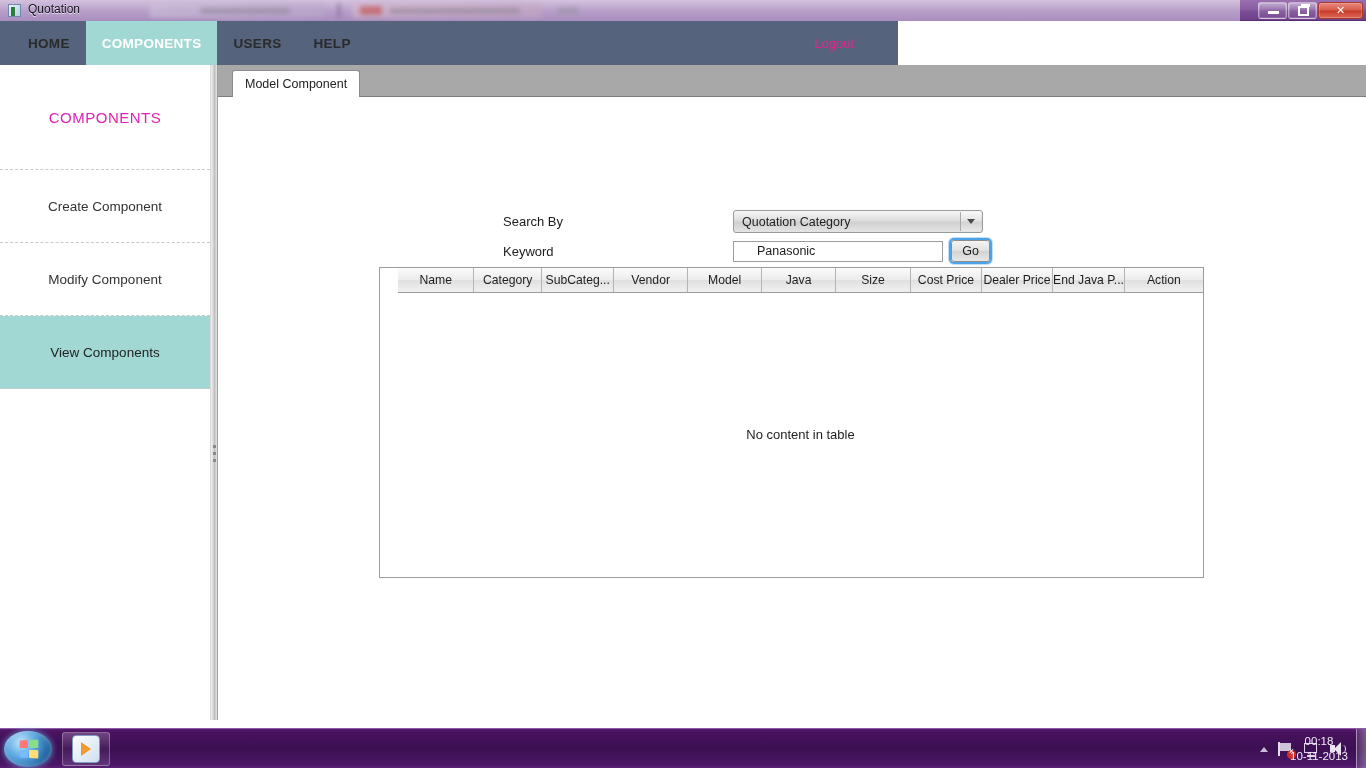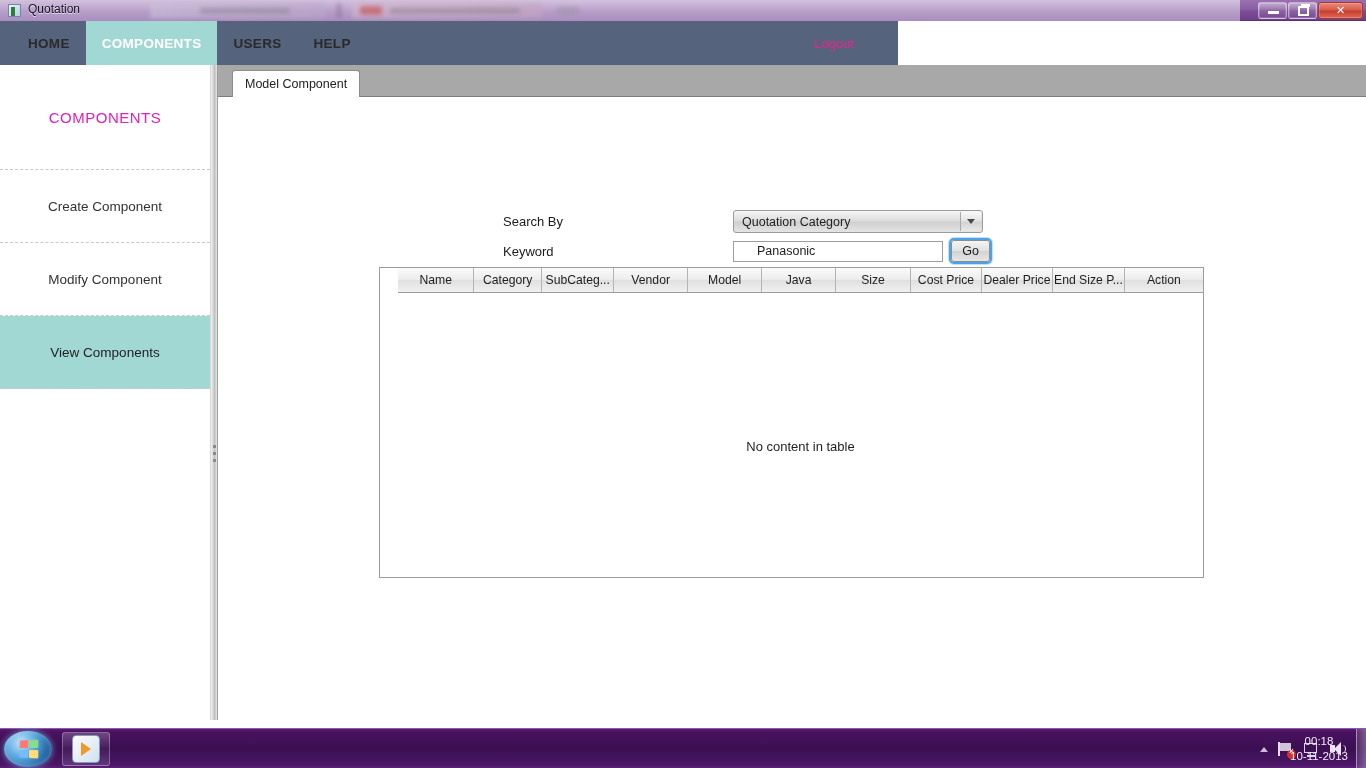--- a/index.html
+++ b/index.html
@@ -174,21 +174,21 @@
     display:flex; align-items:center; justify-content:center;
     font-size:12.2px; color:#1e1e1e; border-right:1px solid #b4b4b4;
     overflow:hidden; white-space:nowrap;
     background:linear-gradient(to bottom,#fbfbfb,#ececec 48%,#e0e0e0 52%,#f1f1f1);
   }
   .th:last-child{ border-right:none; }
   #table-body{
     position:relative; height:284px; background:#fff;
   }
   #empty-msg{
-    position:absolute; left:0; right:0; top:146px; text-align:center;
+    position:absolute; left:0; right:0; top:134px; text-align:center;
     font-size:13px; color:#1e1e1e;
   }
 
   
   #taskbar{
     position:absolute; left:0; top:728px; width:1366px; height:40px;
     background:linear-gradient(to bottom,#5a1b72 0%,#49125f 8%,#3b0f52 50%,#4a1766 92%,#5d2178 100%);
     border-top:1px solid #8d5ba8;
     display:flex; align-items:center;
   }
@@ -366,21 +366,21 @@
     <div id="table-header">
       <div class="th" style="width:78px">Name</div>
       <div class="th" style="width:69px">Category</div>
       <div class="th" style="width:74px">SubCateg...</div>
       <div class="th" style="width:75px">Vendor</div>
       <div class="th" style="width:76px">Model</div>
       <div class="th" style="width:75px">Java</div>
       <div class="th" style="width:77px">Size</div>
       <div class="th" style="width:72px">Cost Price</div>
       <div class="th" style="width:73px">Dealer Price</div>
-      <div class="th" style="width:73px">End Size P...</div>
+      <div class="th" style="width:73px">End Java P...</div>
       <div class="th" style="width:80px">Action</div>
     </div>
     <div id="table-body">
       <div id="empty-msg">No content in table</div>
     </div>
   </div>
 
 </div>
 
 <div id="taskbar">

